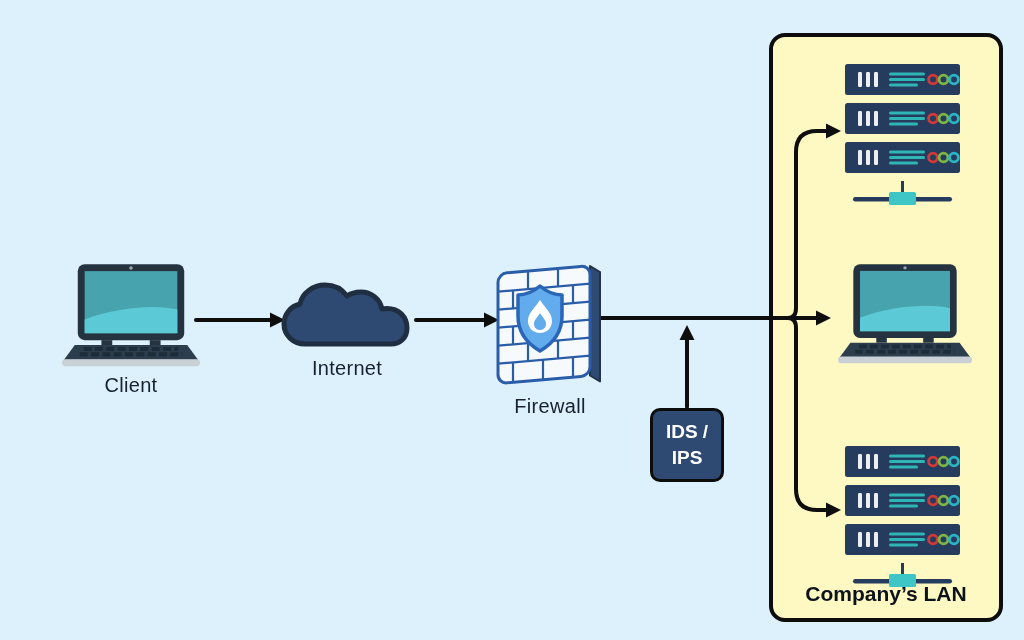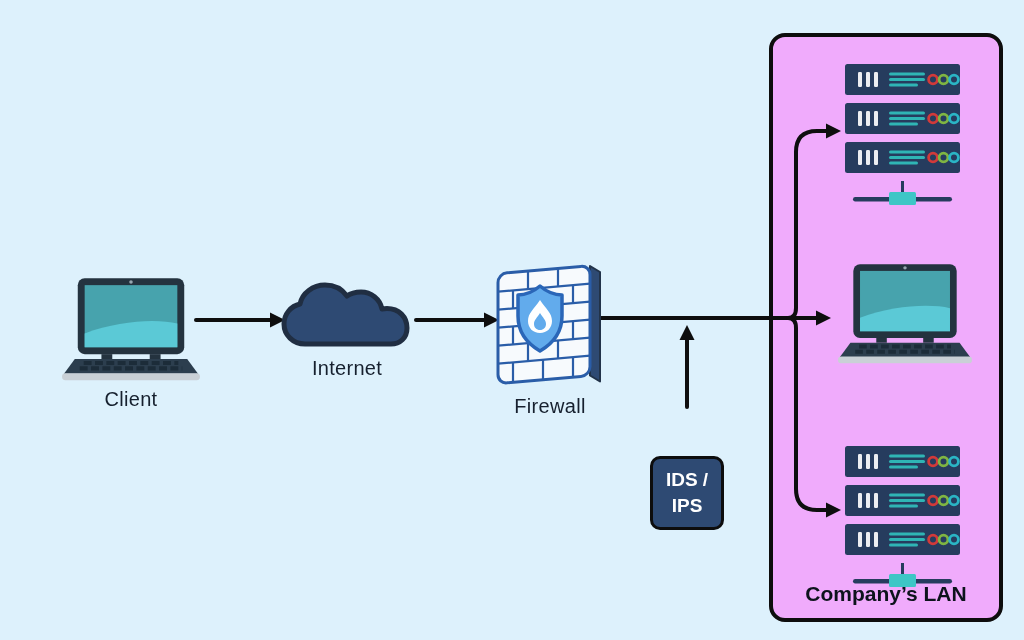--- a/index.html
+++ b/index.html
@@ -5,34 +5,33 @@
   html,body{margin:0;padding:0;}
   .canvas{
     position:relative;width:1024px;height:640px;overflow:hidden;
     background:#ddf1fc;
     font-family:"Liberation Sans",sans-serif;
   }
   .node{position:absolute;display:flex;flex-direction:column;align-items:center;}
   .node-label{margin-top:7px;font-size:20px;color:#16202e;letter-spacing:.3px;}
   .lan-box{
     position:absolute;left:769px;top:33px;width:234px;height:589px;
-    box-sizing:border-box;background:#f0abfc;
+    box-sizing:border-box;background:#fef9c3;
     border:4px solid #0d0d0d;border-radius:16px;
   }
   .lan-label{
     position:absolute;left:0;right:0;bottom:12px;text-align:center;
     font-weight:bold;font-size:21px;color:#0d131c;
   }
   .ids-box{
     position:absolute;left:650px;top:408px;width:74px;height:74px;
     box-sizing:border-box;background:#2e4a73;border:3px solid #0d0d0d;
     border-radius:10px;color:#ffffff;font-weight:bold;font-size:19px;
     display:flex;flex-direction:column;align-items:center;justify-content:center;
     line-height:1.35;
-    margin-top:48px;
   }
   .server-stack{position:absolute;display:flex;flex-direction:column;align-items:center;}
   .server-row{display:block;margin-bottom:8px;}
   .server-row:last-of-type{margin-bottom:0;}
   .arrows{position:absolute;left:0;top:0;pointer-events:none;}
 </style>
 </head>
 <body>
 
 <div class="canvas">
@@ -53,21 +52,21 @@
     <g fill="#0e0e0e" stroke="none">
       <polygon points="270,312.5 285,320 270,327.5"></polygon>
       <polygon points="484,312.5 499,320 484,327.5"></polygon>
       <polygon points="816,310.5 831,318 816,325.5"></polygon>
       <polygon points="679.5,340 687,325 694.5,340"></polygon>
       <polygon points="826,123.5 841,131 826,138.5"></polygon>
       <polygon points="826,502.5 841,510 826,517.5"></polygon>
     </g>
   </svg>
 
-  <div class="node" style="left:62px;top:278px;width:138px;align-items:center;">
+  <div class="node" style="left:62px;top:264px;width:138px;align-items:center;">
     <svg width="138" height="103" viewBox="0 0 140 104">
       <rect x="16" y="0" width="108" height="77" rx="7" fill="#24333f"></rect>
       <rect x="23" y="7" width="94" height="63" fill="#47a3ad"></rect>
       <path d="M23,56 C58,43 96,41 117,46 L117,70 L23,70 Z" fill="#5bc9d6"></path>
       <circle cx="70" cy="3.8" r="1.8" fill="#97a6b0"></circle>
       <rect x="40" y="77" width="11" height="5" fill="#24333f"></rect>
       <rect x="89" y="77" width="11" height="5" fill="#24333f"></rect>
       <path d="M13,82 L127,82 L138,97 L2,97 Z" fill="#2c3e4e"></path>
       <line x1="22" y1="86" x2="118" y2="86" stroke="#1c2c39" stroke-width="4.2" stroke-dasharray="8 3.5"></line>
       <line x1="18" y1="91.5" x2="122" y2="91.5" stroke="#1c2c39" stroke-width="4.2" stroke-dasharray="8 3.5"></line>

